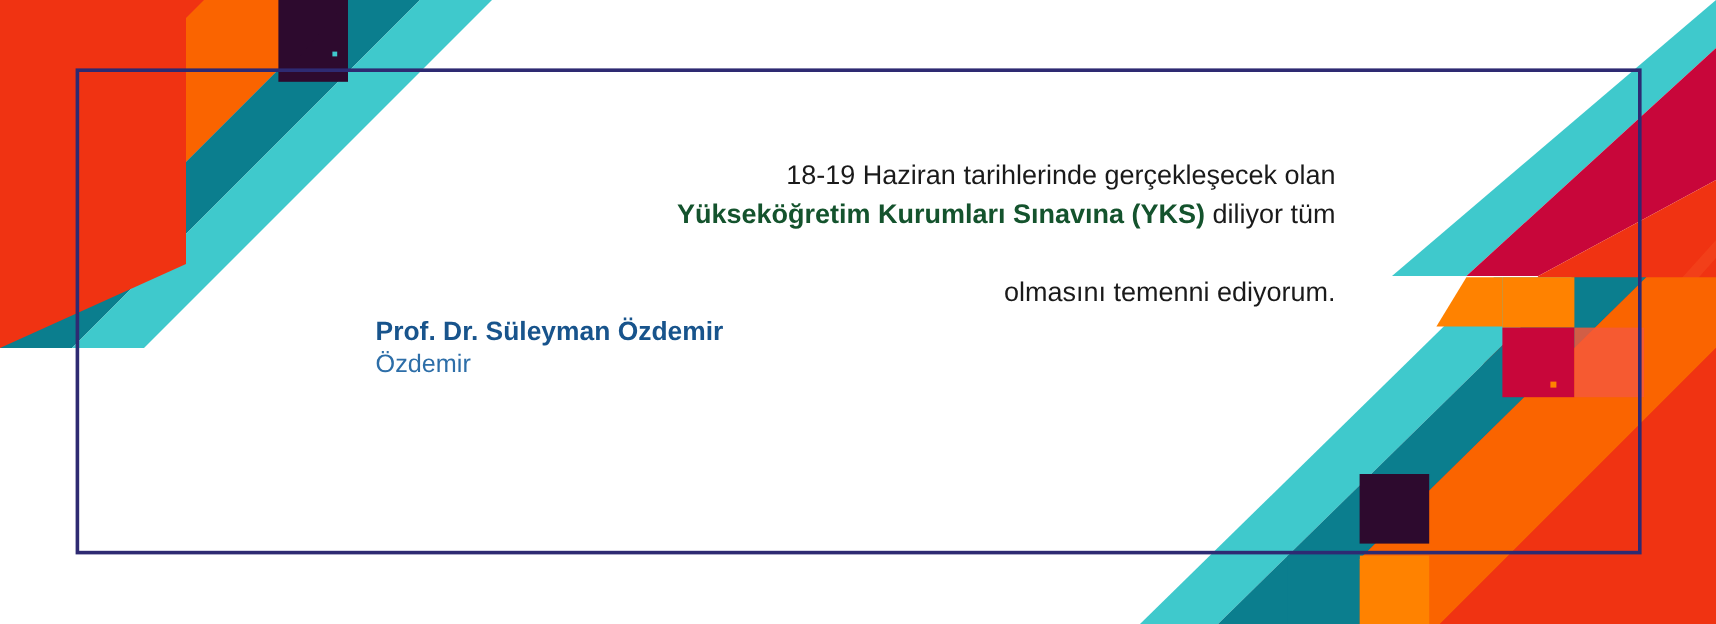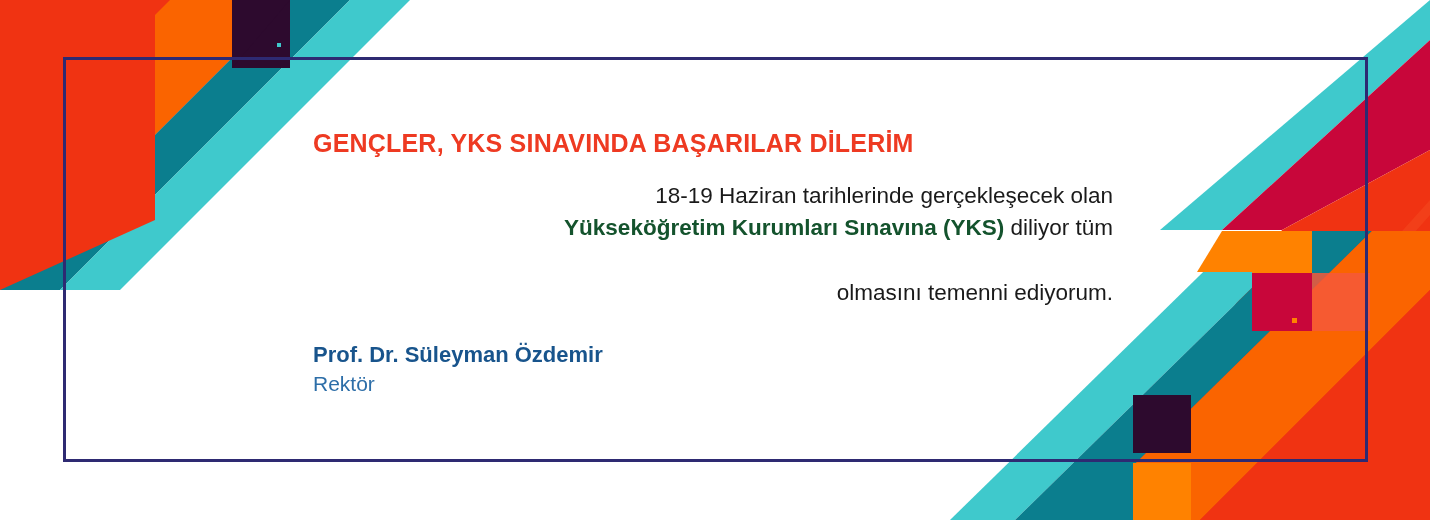--- a/index.html
+++ b/index.html
@@ -55,21 +55,20 @@
     line-height: 1.45;
     color: #1A1A1A;
     font-weight: 400;
     text-align: right;
   }
   .body-text .hl {
     color: #14532d;
     font-weight: bold;
   }
   .signature {
-    margin-top: 30px;
   }
   .sig-name {
     font-size: 22px;
     font-weight: bold;
     color: #18548C;
     line-height: 1.35;
   }
   .sig-title {
     font-size: 21px;
     font-weight: 400;
@@ -148,29 +147,28 @@
     <g>
       <polygon points="1197,272 1252,272 1252,231 1222,231" fill="#FF8200"></polygon>
     </g>
 
   </svg>
 
   <div class="frame"></div>
 
   <div class="content">
 
-    <h1 class="headline">GENÇLER, YKS SINAVINDA BAŞARILAR DİLERİM</h1>
 
     <p class="body-text">
       <span>18-19 Haziran tarihlerinde gerçekleşecek olan</span><br>
       <span class="hl">Yükseköğretim Kurumları Sınavına (YKS)</span><span> diliyor tüm</span><br>
       <br>
       <span>olmasını temenni ediyorum.</span>
     </p>
 
     <div class="signature">
       <div class="sig-name">Prof. Dr. Süleyman Özdemir</div>
-      <div class="sig-title">Rektör</div>
+      <div class="sig-title">Özdemir</div>
     </div>
 
   </div>
 
 </div>
 
 </body></html>

